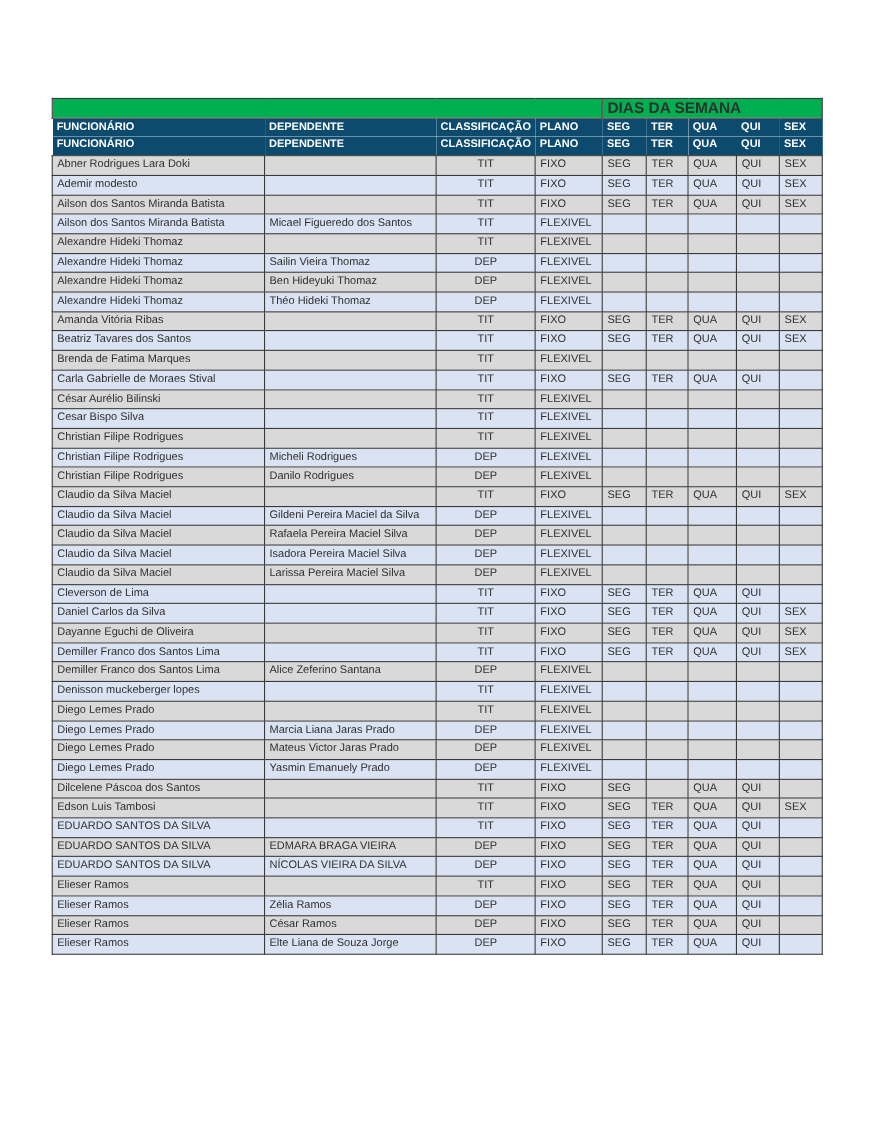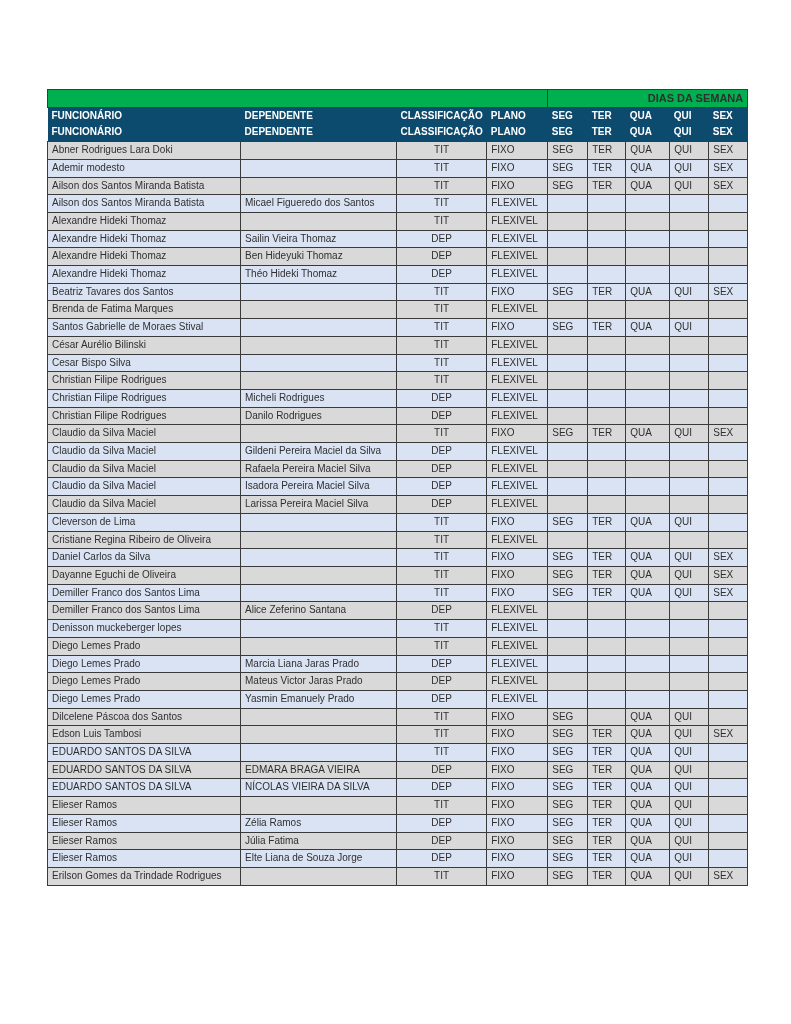--- a/index.html
+++ b/index.html
@@ -3,22 +3,22 @@
 <meta charset="utf-8">
 <style>
   html, body { margin: 0; padding: 0; background: #ffffff; }
   body { width: 791px; height: 1024px; position: relative; overflow: hidden;
          font-family: "Liberation Sans", sans-serif; }
   #sheet { position: absolute; left: 47px; top: 89px; border-collapse: collapse;
            table-layout: fixed; font-size: 10px; }
   #sheet td { padding: 0 4px; white-space: nowrap; overflow: hidden; height: 16.7px;
               line-height: 16.7px; border: 1px solid #3a3a3a; color: #2f2f2f; }
   .green td { background: #00b050; height: 15px; line-height: 15px; border: none; }
-  .green td.days { border-left: 1px solid #3a3a3a; text-align: right; font-weight: bold;
-                   color: #0d2b12; font-size: 11px; }
+  .green td.days { border-left: 1px solid #3a3a3a; text-align: left; font-weight: bold;
+                   color: #0d2b12; font-size: 14px; }
   .hdr td { background: #0c4a6e; color: #ffffff !important; font-weight: bold; border: none !important;
             height: 16px; line-height: 16px; }
   .hdr td.c { text-align: right; }
   tr.alt-a td { background: #d9d9d9; }
   tr.alt-b td { background: #dae3f3; }
   td.cls { text-align: center; }
 </style>
 </head>
 <body>
 
@@ -142,20 +142,31 @@
         <td>Alexandre Hideki Thomaz</td>
         <td>Théo Hideki Thomaz</td>
         <td class="cls">DEP</td>
         <td>FLEXIVEL</td>
         <td></td>
         <td></td>
         <td></td>
         <td></td>
         <td></td>
       </tr>
+      <tr class="alt-a">
+        <td>Amanda Vitória Ribas</td>
+        <td></td>
+        <td class="cls">TIT</td>
+        <td>FIXO</td>
+        <td>SEG</td>
+        <td>TER</td>
+        <td>QUA</td>
+        <td>QUI</td>
+        <td>SEX</td>
+      </tr>
       <tr class="alt-b">
         <td>Beatriz Tavares dos Santos</td>
         <td></td>
         <td class="cls">TIT</td>
         <td>FIXO</td>
         <td>SEG</td>
         <td>TER</td>
         <td>QUA</td>
         <td>QUI</td>
         <td>SEX</td>
@@ -165,21 +176,21 @@
         <td></td>
         <td class="cls">TIT</td>
         <td>FLEXIVEL</td>
         <td></td>
         <td></td>
         <td></td>
         <td></td>
         <td></td>
       </tr>
       <tr class="alt-b">
-        <td>Santos Gabrielle de Moraes Stival</td>
+        <td>Carla Gabrielle de Moraes Stival</td>
         <td></td>
         <td class="cls">TIT</td>
         <td>FIXO</td>
         <td>SEG</td>
         <td>TER</td>
         <td>QUA</td>
         <td>QUI</td>
         <td></td>
       </tr>
       <tr class="alt-a">
@@ -296,31 +307,20 @@
         <td>Cleverson de Lima</td>
         <td></td>
         <td class="cls">TIT</td>
         <td>FIXO</td>
         <td>SEG</td>
         <td>TER</td>
         <td>QUA</td>
         <td>QUI</td>
         <td></td>
       </tr>
-      <tr class="alt-a">
-        <td>Cristiane Regina Ribeiro de Oliveira</td>
-        <td></td>
-        <td class="cls">TIT</td>
-        <td>FLEXIVEL</td>
-        <td></td>
-        <td></td>
-        <td></td>
-        <td></td>
-        <td></td>
-      </tr>
       <tr class="alt-b">
         <td>Daniel Carlos da Silva</td>
         <td></td>
         <td class="cls">TIT</td>
         <td>FIXO</td>
         <td>SEG</td>
         <td>TER</td>
         <td>QUA</td>
         <td>QUI</td>
         <td>SEX</td>
@@ -485,45 +485,34 @@
         <td class="cls">DEP</td>
         <td>FIXO</td>
         <td>SEG</td>
         <td>TER</td>
         <td>QUA</td>
         <td>QUI</td>
         <td></td>
       </tr>
       <tr class="alt-a">
         <td>Elieser Ramos</td>
-        <td>Júlia Fatima</td>
+        <td>César Ramos</td>
         <td class="cls">DEP</td>
         <td>FIXO</td>
         <td>SEG</td>
         <td>TER</td>
         <td>QUA</td>
         <td>QUI</td>
         <td></td>
       </tr>
       <tr class="alt-b">
         <td>Elieser Ramos</td>
         <td>Elte Liana de Souza Jorge</td>
         <td class="cls">DEP</td>
         <td>FIXO</td>
         <td>SEG</td>
         <td>TER</td>
         <td>QUA</td>
         <td>QUI</td>
         <td></td>
-      </tr>
-      <tr class="alt-a">
-        <td>Erilson Gomes da Trindade Rodrigues</td>
-        <td></td>
-        <td class="cls">TIT</td>
-        <td>FIXO</td>
-        <td>SEG</td>
-        <td>TER</td>
-        <td>QUA</td>
-        <td>QUI</td>
-        <td>SEX</td>
       </tr>
     </tbody>
 </table>
 
 </body></html>

